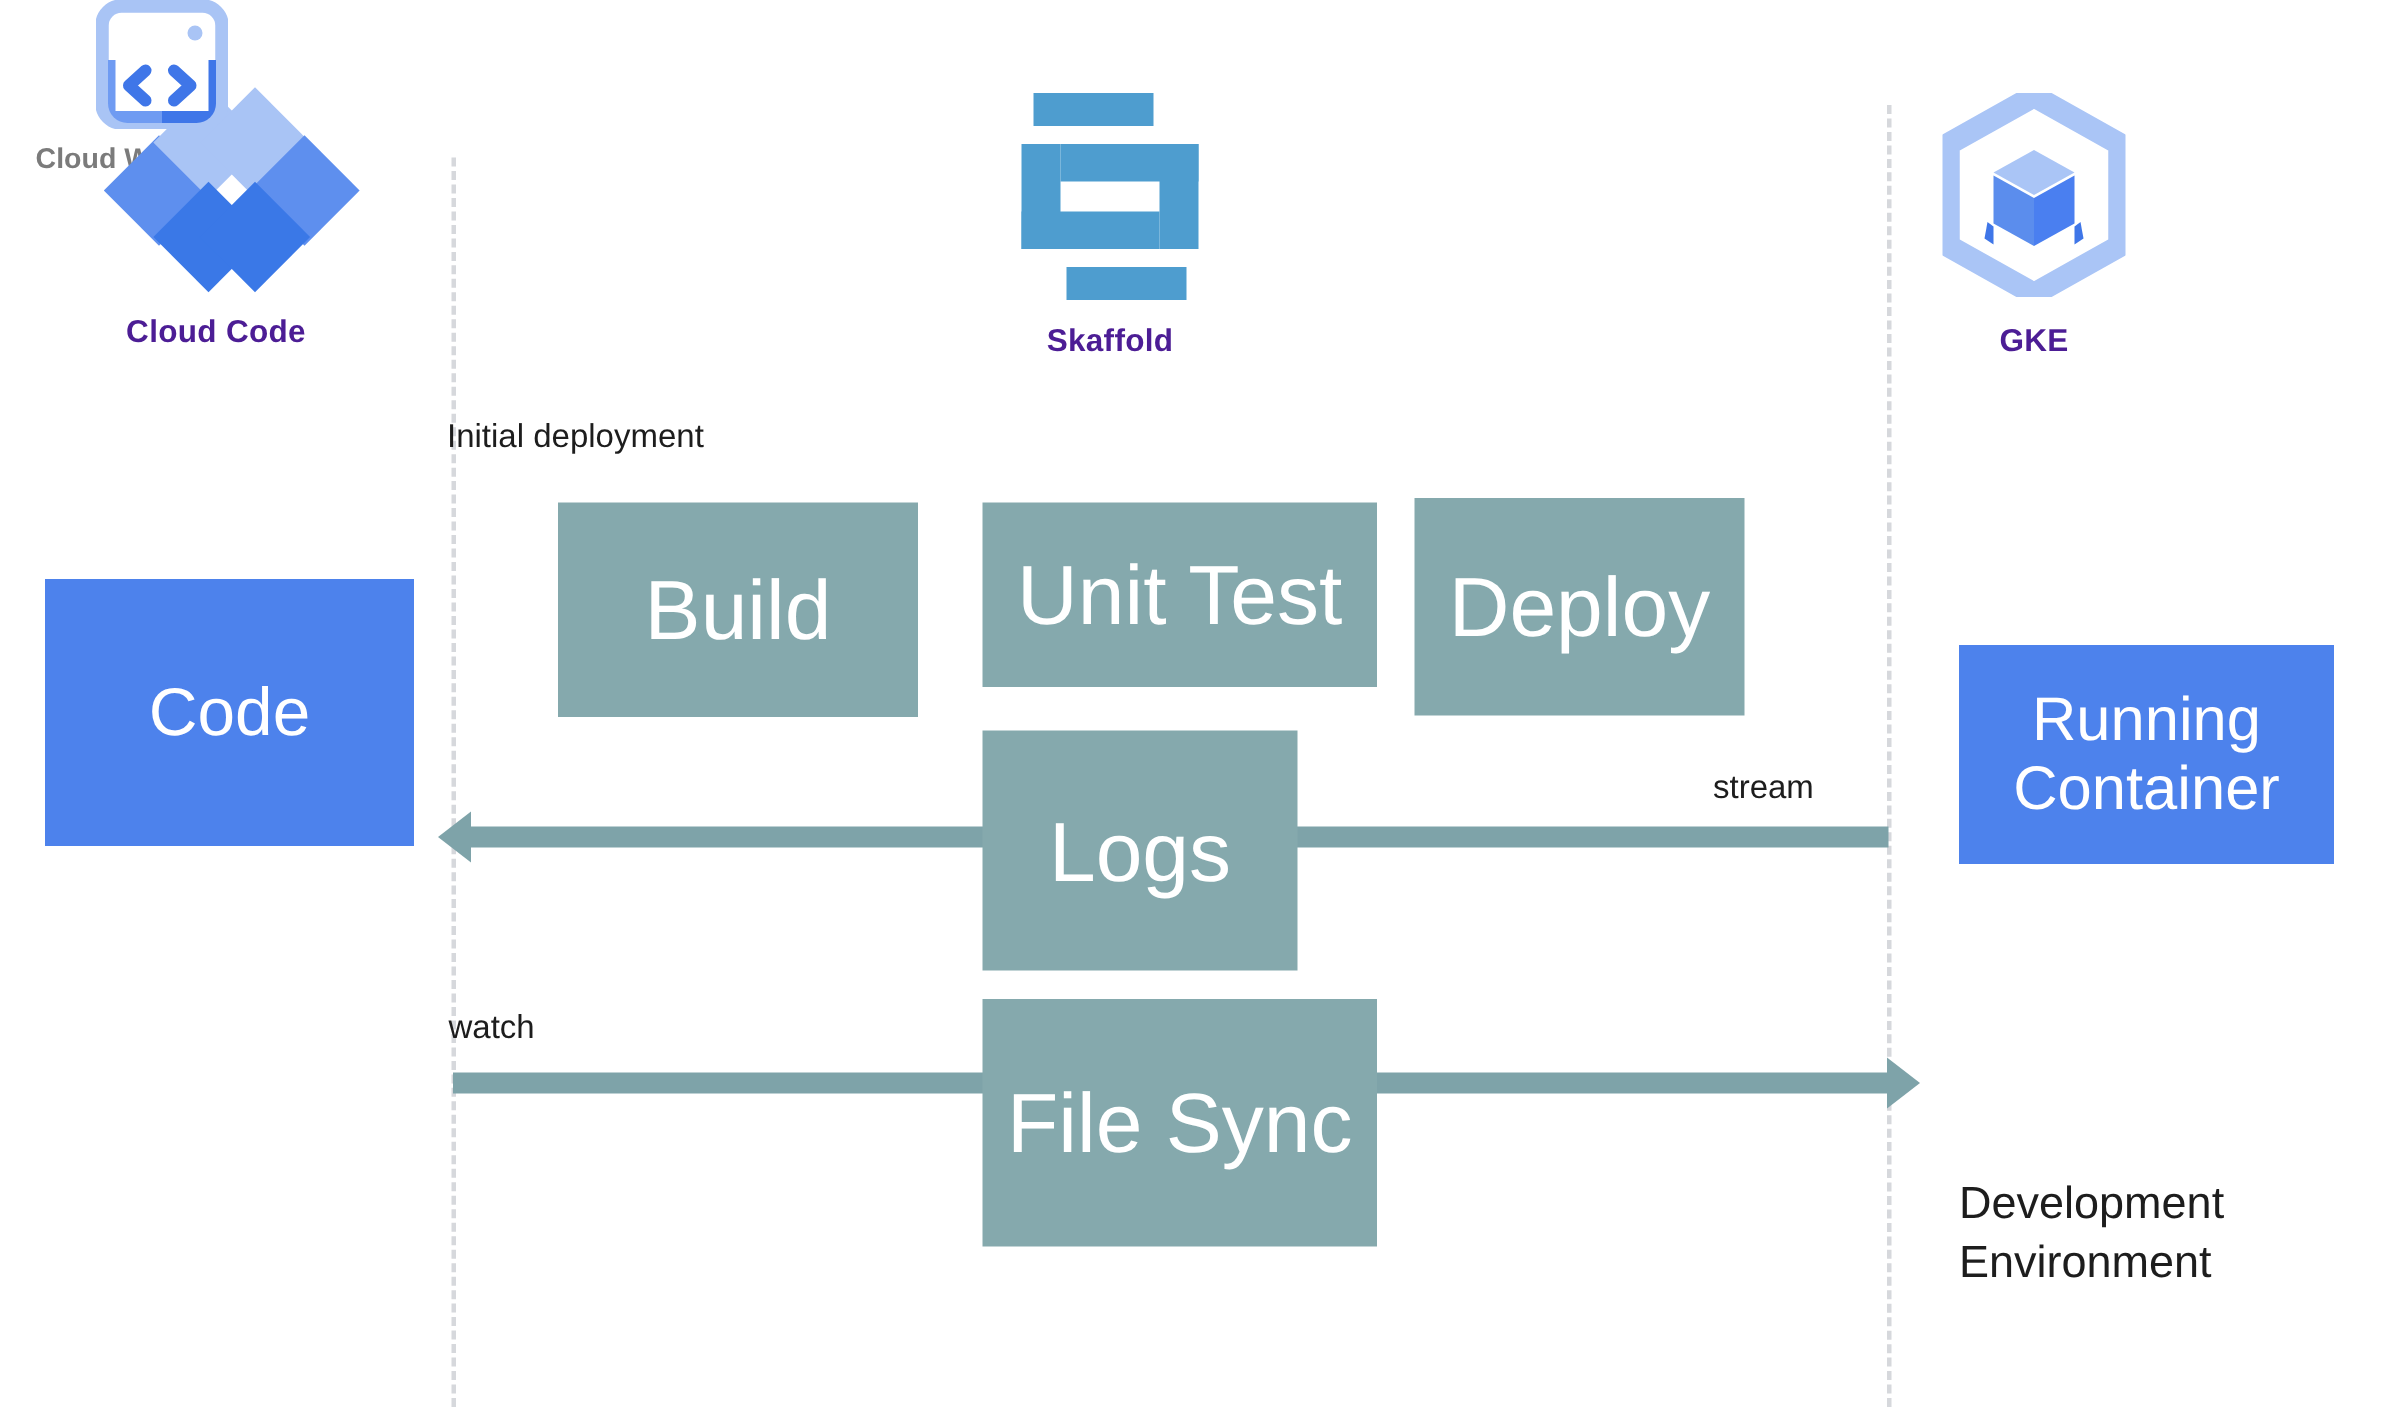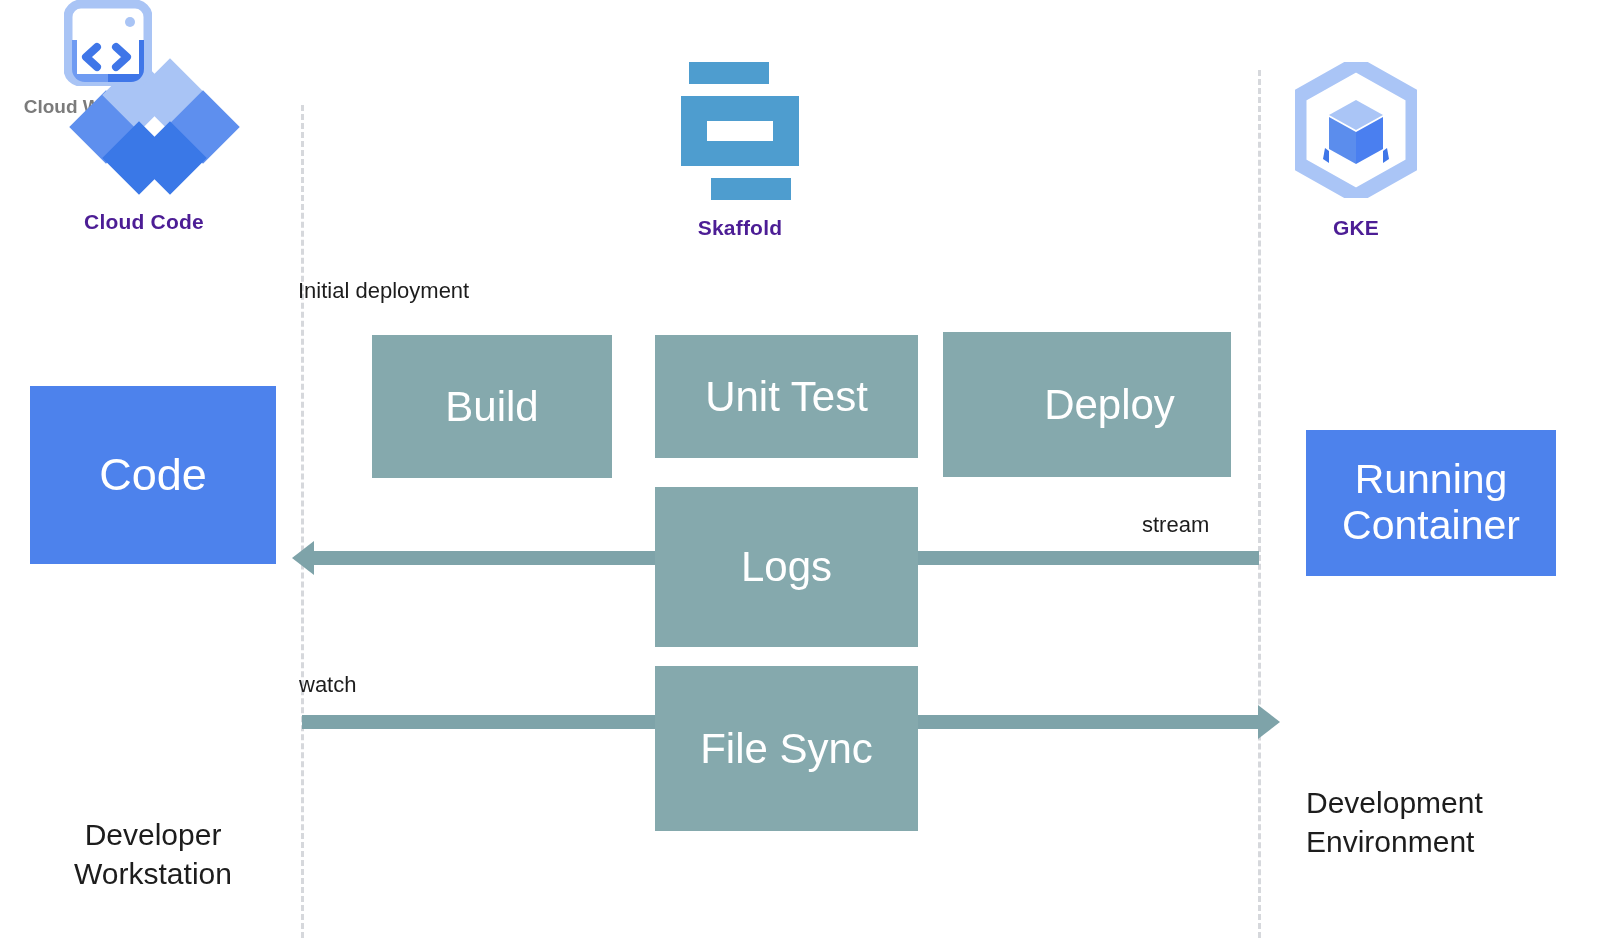--- a/index.html
+++ b/index.html
@@ -90,28 +90,28 @@
 
   
   .block-teal {
     position: absolute;
     background: #85a9ad;
     color: #ffffff;
     display: flex;
     align-items: center;
     justify-content: center;
     text-align: center;
-    font-size: 42px;
+    font-size: 56px;
     font-weight: 400;
     z-index: 3;
   }
   #build-block     { left: 372px;  top: 335px; width: 240px; height: 143px; }
   #unittest-block  { left: 655px;  top: 335px; width: 263px; height: 123px; }
-  #deploy-block    { left: 943px;  top: 332px; width: 243px; height: 145px; padding-left: 45px; }
-  #logs-block      { left: 655px;  top: 487px; width: 263px; height: 160px; }
+  #deploy-block    { left: 943px;  top: 332px; width: 220px; height: 145px; }
+  #logs-block      { left: 655px;  top: 487px; width: 210px; height: 160px; }
   #filesync-block  { left: 655px;  top: 666px; width: 263px; height: 165px; }
 
   
   .arrow-shaft {
     position: absolute;
     height: 14px;
     background: #7ea3a9;
     z-index: 1;
   }
   .arrow-head {
@@ -233,22 +233,20 @@
         <rect x="13" y="13" width="62" height="19" rx="3" fill="#ffffff"></rect>
         <circle cx="66" cy="22" r="5" fill="#a9c4f5"></circle>
         <rect x="13" y="40" width="62" height="34" fill="#ffffff"></rect>
         <path d="M33 47 L22 57 L33 67" fill="none" stroke="#3f76e8" stroke-width="8" stroke-linecap="round" stroke-linejoin="round"></path>
         <path d="M52 47 L63 57 L52 67" fill="none" stroke="#3f76e8" stroke-width="8" stroke-linecap="round" stroke-linejoin="round"></path>
       </svg>
     </div>
     <div class="cw-caption">Cloud Workstation</div>
   </div>
 
-  <div class="caption-big" id="dev-workstation-caption">Developer
-Workstation</div>
 
   <div class="block-teal" id="build-block">Build</div>
   <div class="block-teal" id="unittest-block">Unit Test</div>
   <div class="block-teal" id="deploy-block">Deploy</div>
   <div class="block-teal" id="logs-block">Logs</div>
   <div class="block-teal" id="filesync-block">File Sync</div>
 
   <div class="flow-label" id="label-initial-deployment">Initial deployment</div>
   <div class="flow-label" id="label-watch">watch</div>
   <div class="flow-label" id="label-stream">stream</div>

